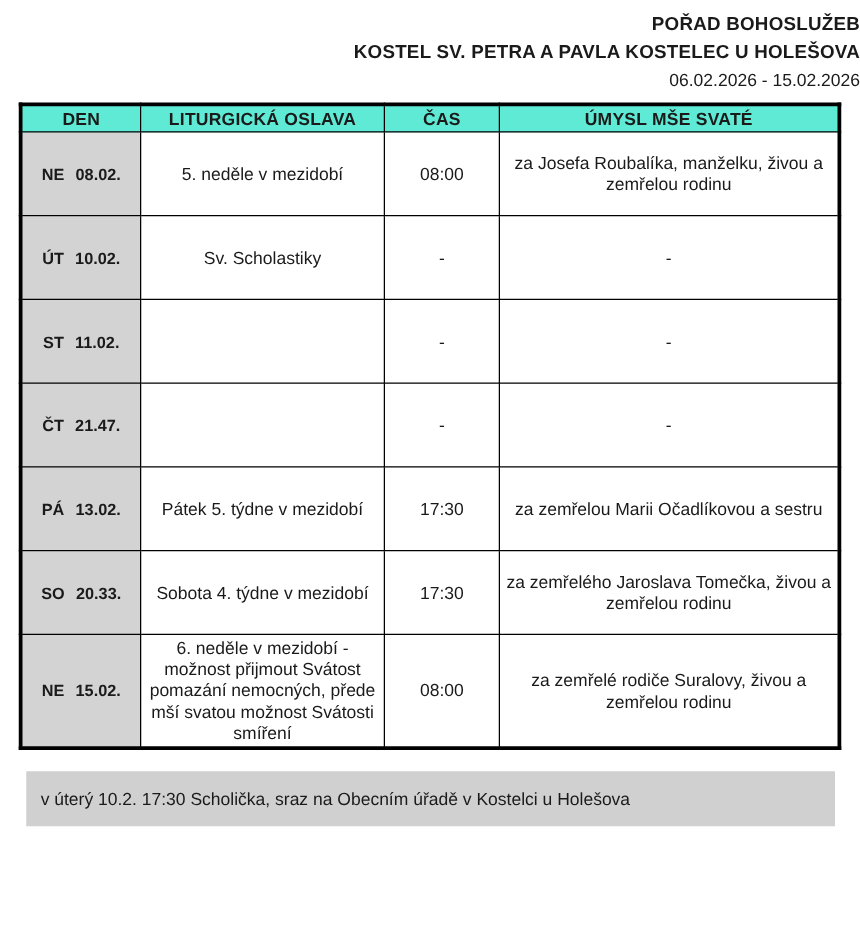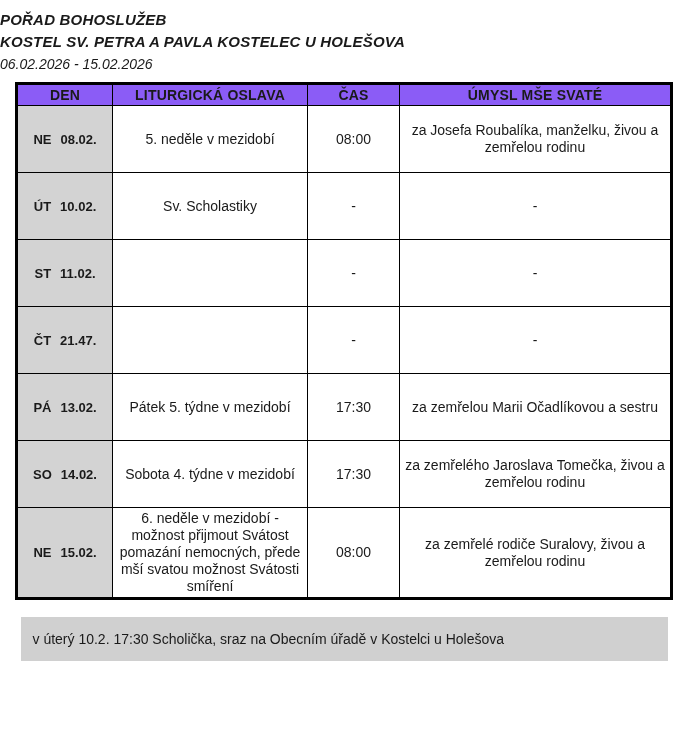--- a/index.html
+++ b/index.html
@@ -12,23 +12,22 @@
     color: #1a1a1a;
   }
   .page {
     position: relative;
     width: 688px;
     height: 749px;
     background: #ffffff;
     overflow: hidden;
   }
   .doc-header {
-    text-align: left;
+    text-align: right;
     padding-top: 11px;
-    font-style: italic;
   }
   .doc-title {
     font-size: 15px;
     font-weight: bold;
     letter-spacing: 0.2px;
   }
   .doc-subtitle {
     font-size: 15px;
     font-weight: bold;
     margin-top: 5px;
@@ -46,21 +45,21 @@
     table-layout: fixed;
   }
   table.schedule th,
   table.schedule td {
     border: 1px solid #000000;
   }
   table.schedule thead tr {
     height: 22px;
   }
   table.schedule th {
-    background: #8b5cf6;
+    background: #5eead4;
     font-size: 14px;
     font-weight: bold;
     text-align: center;
     padding: 2px 0;
     letter-spacing: 0.2px;
   }
   col.c-day { width: 96px; }
   col.c-celebration { width: 195px; }
   col.c-time { width: 92px; }
   col.c-intention { width: 272px; }
@@ -163,21 +162,21 @@
       <td class="day-cell">
         <span class="day-abbr">PÁ</span><span class="day-date">13.02.</span>
       </td>
       <td class="celebration-cell">Pátek 5. týdne v mezidobí</td>
       <td class="time-cell">17:30</td>
       <td class="intention-cell">za zemřelou Marii Očadlíkovou a sestru</td>
     </tr>
 
     <tr class="data-row">
       <td class="day-cell">
-        <span class="day-abbr">SO</span><span class="day-date">14.02.</span>
+        <span class="day-abbr">SO</span><span class="day-date">20.33.</span>
       </td>
       <td class="celebration-cell">Sobota 4. týdne v mezidobí</td>
       <td class="time-cell">17:30</td>
       <td class="intention-cell">za zemřelého Jaroslava Tomečka, živou a zemřelou rodinu</td>
     </tr>
 
     <tr class="data-row">
       <td class="day-cell">
         <span class="day-abbr">NE</span><span class="day-date">15.02.</span>
       </td>

